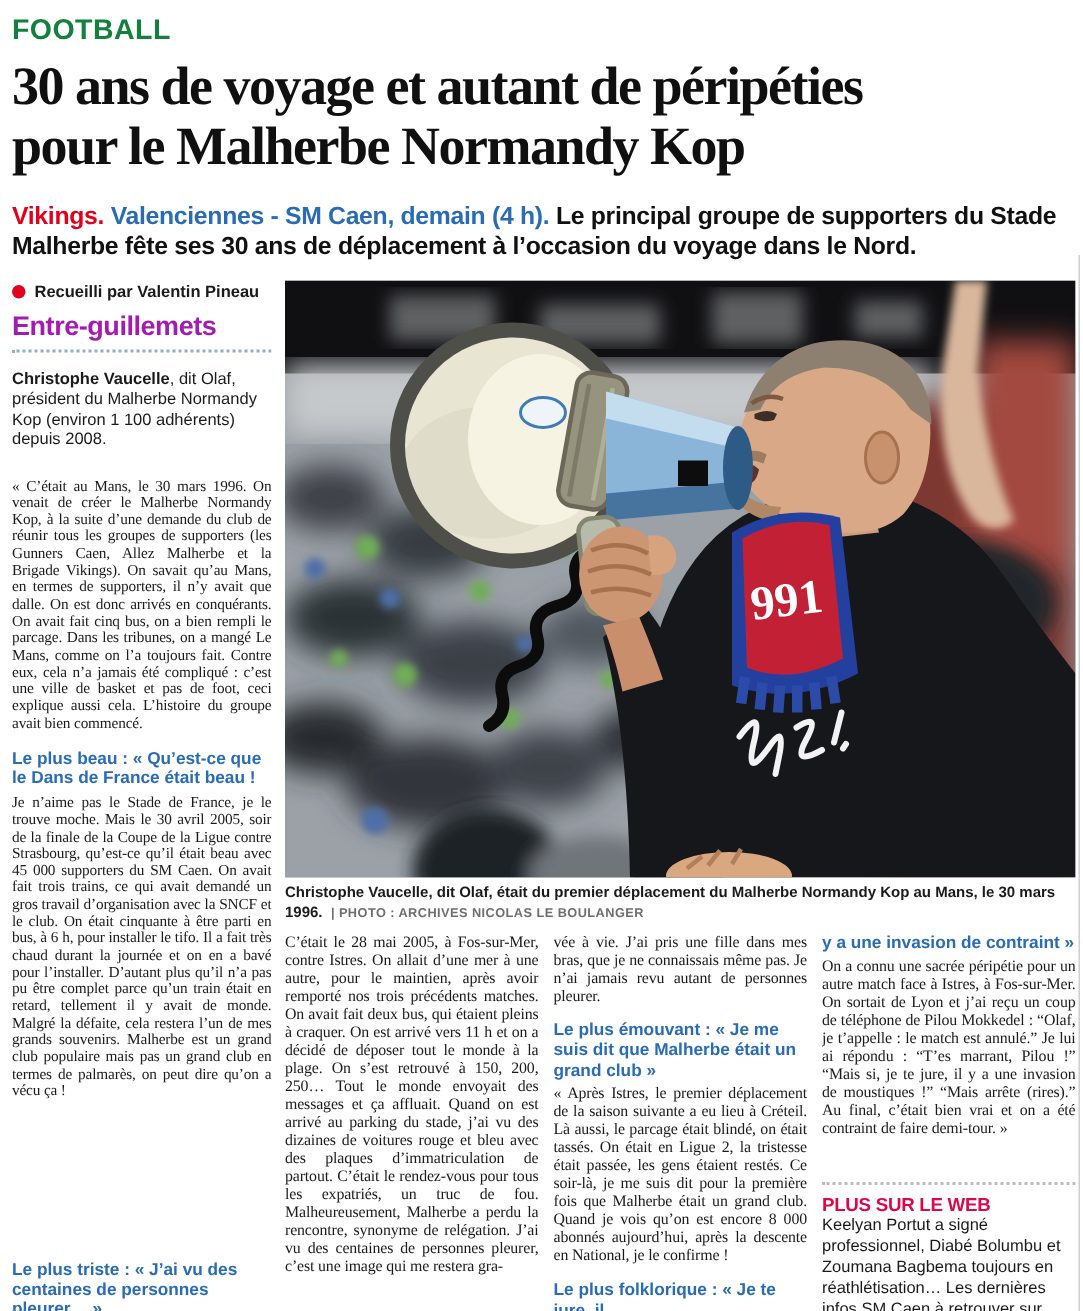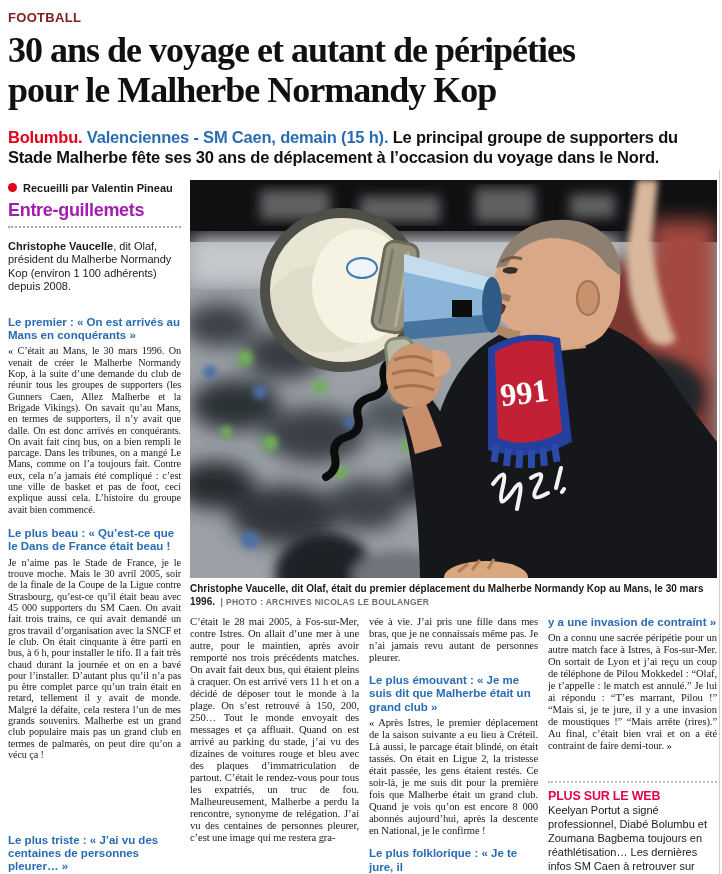--- a/index.html
+++ b/index.html
@@ -2,21 +2,21 @@
 <html><head>
 <meta charset="utf-8">
 <style>
   html,body{margin:0;padding:0;background:#fff;}
   .page{position:relative;width:722px;height:874px;background:#fff;overflow:hidden;
         font-family:"Liberation Sans",sans-serif;color:#1a1a1a;box-sizing:border-box;
         padding:8px 7px 0 8px;}
   .edge-rule{position:absolute;right:2px;top:170px;bottom:0;width:1px;background:#cfcfcf;}
 
   
-  .kicker{color:#7f1d1d;font-weight:bold;font-size:13px;letter-spacing:.3px;margin:2px 0 6px;}
+  .kicker{color:#15803d;font-weight:bold;font-size:19px;letter-spacing:.3px;margin:2px 0 6px;}
   .headline{font-family:"Liberation Serif",serif;font-weight:bold;color:#101010;
             font-size:36px;line-height:1.10;letter-spacing:-1px;white-space:nowrap;margin-bottom:10px;}
   .standfirst{font-size:16.5px;font-weight:bold;line-height:1.25;color:#111;letter-spacing:-0.2px;margin-bottom:12px;max-width:712px;}
   .sf-red{color:#e2001a;} .sf-blue{color:#2a6cb4;}
 
   
   .main{display:flex;gap:9px;}
   .leftcol{width:173px;flex:none;display:flex;flex-direction:column;height:700px;overflow:hidden;}
   .rightarea{width:527px;flex:none;display:flex;flex-direction:column;}
 
@@ -52,34 +52,33 @@
 
 <div class="page">
 
   <div class="kicker">FOOTBALL</div>
 
   <h1 class="headline" style="margin:0;">
     <div>30 ans de voyage et autant de péripéties</div>
     <div>pour le Malherbe Normandy Kop</div>
   </h1>
 
-  <p class="standfirst"><span class="sf-red">Bolumbu.</span><span class="sf-blue"> Valenciennes - SM Caen, demain (15 h).</span><span> Le principal groupe de supporters du Stade Malherbe fête ses 30 ans de déplacement à l’occasion du voyage dans le Nord.</span></p>
+  <p class="standfirst"><span class="sf-red">Vikings.</span><span class="sf-blue"> Valenciennes - SM Caen, demain (4 h).</span><span> Le principal groupe de supporters du Stade Malherbe fête ses 30 ans de déplacement à l’occasion du voyage dans le Nord.</span></p>
 
   <div class="main">
 
     <aside class="leftcol">
       <div class="byline">
         <span class="dot"></span>
         <span>Recueilli par Valentin Pineau</span>
       </div>
       <div class="rubric">Entre-guillemets</div>
       <hr class="dotted">
       <p class="intro"><b>Christophe Vaucelle</b><span>, dit Olaf, président du Malherbe Normandy Kop (environ 1 100 adhérents) depuis 2008.</span></p>
 
-      <h3 class="sechead" style="margin-top:4px;">Le premier : « On est arrivés au Mans en conquérants »</h3>
       <p class="body-serif">« C’était au Mans, le 30 mars 1996. On venait de créer le Malherbe Normandy Kop, à la suite d’une demande du club de réunir tous les groupes de supporters (les Gunners Caen, Allez Malherbe et la Brigade Vikings). On savait qu’au Mans, en termes de supporters, il n’y avait que dalle. On est donc arrivés en conquérants. On avait fait cinq bus, on a bien rempli le parcage. Dans les tribunes, on a mangé Le Mans, comme on l’a toujours fait. Contre eux, cela n’a jamais été compliqué : c’est une ville de basket et pas de foot, ceci explique aussi cela. L’histoire du groupe avait bien commencé.</p>
 
       <h3 class="sechead">Le plus beau : « Qu’est-ce que le Dans de France était beau !</h3>
       <p class="body-serif">Je n’aime pas le Stade de France, je le trouve moche. Mais le 30 avril 2005, soir de la finale de la Coupe de la Ligue contre Strasbourg, qu’est-ce qu’il était beau avec 45 000 supporters du SM Caen. On avait fait trois trains, ce qui avait demandé un gros travail d’organisation avec la SNCF et le club. On était cinquante à être parti en bus, à 6 h, pour installer le tifo. Il a fait très chaud durant la journée et on en a bavé pour l’installer. D’autant plus qu’il n’a pas pu être complet parce qu’un train était en retard, tellement il y avait de monde. Malgré la défaite, cela restera l’un de mes grands souvenirs. Malherbe est un grand club populaire mais pas un grand club en termes de palmarès, on peut dire qu’on a vécu ça !</p>
 
       <h3 class="sechead pin-bottom" style="margin-bottom:6px;">Le plus triste : « J’ai vu des centaines de personnes pleurer… »</h3>
     </aside>
 
     <div class="rightarea">
 

